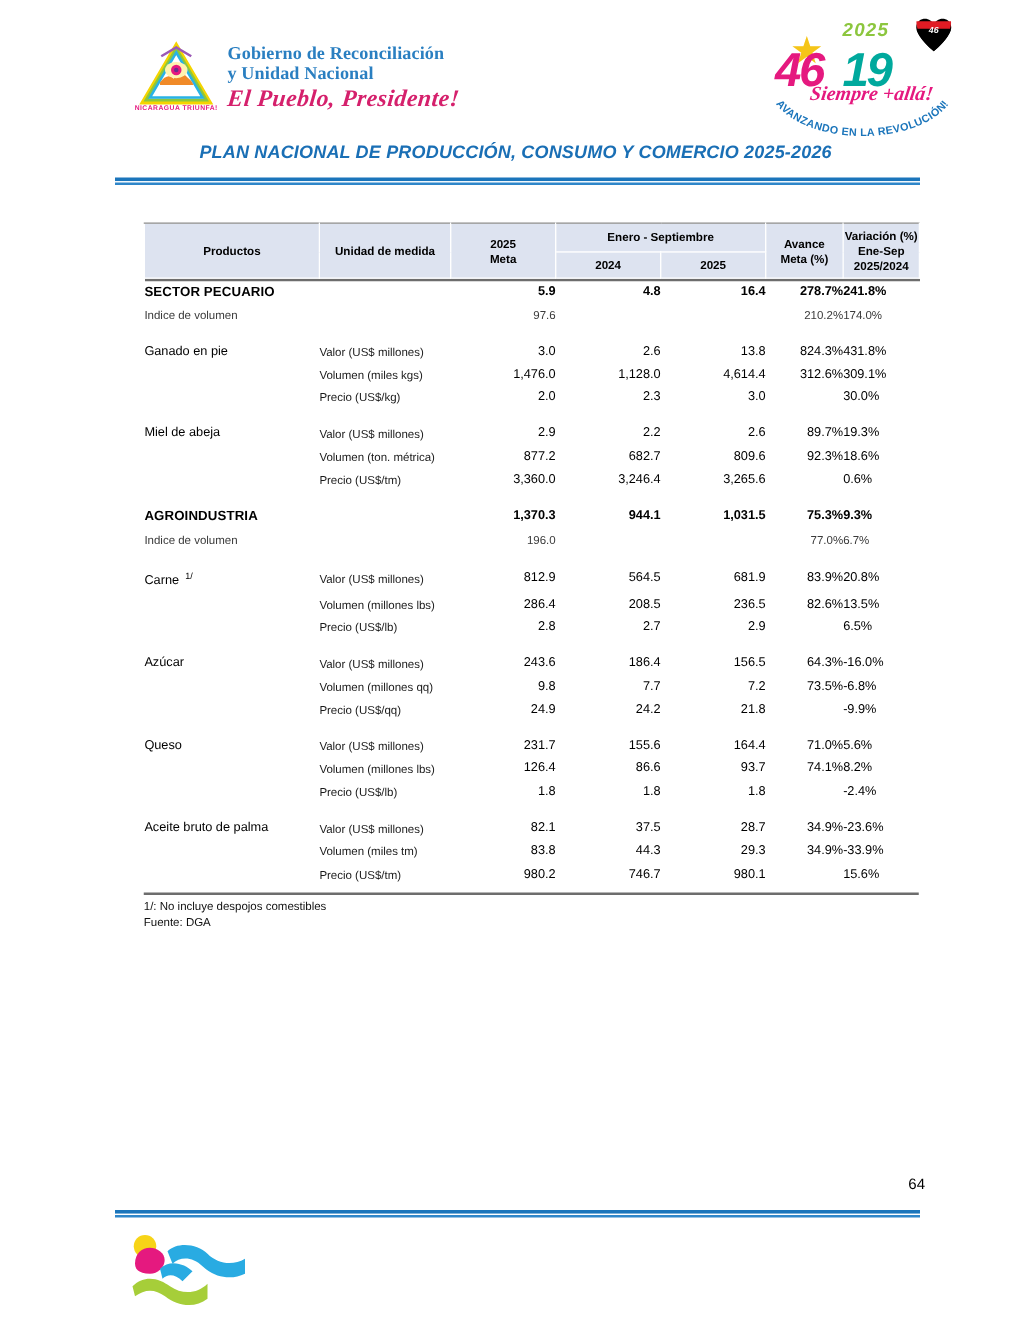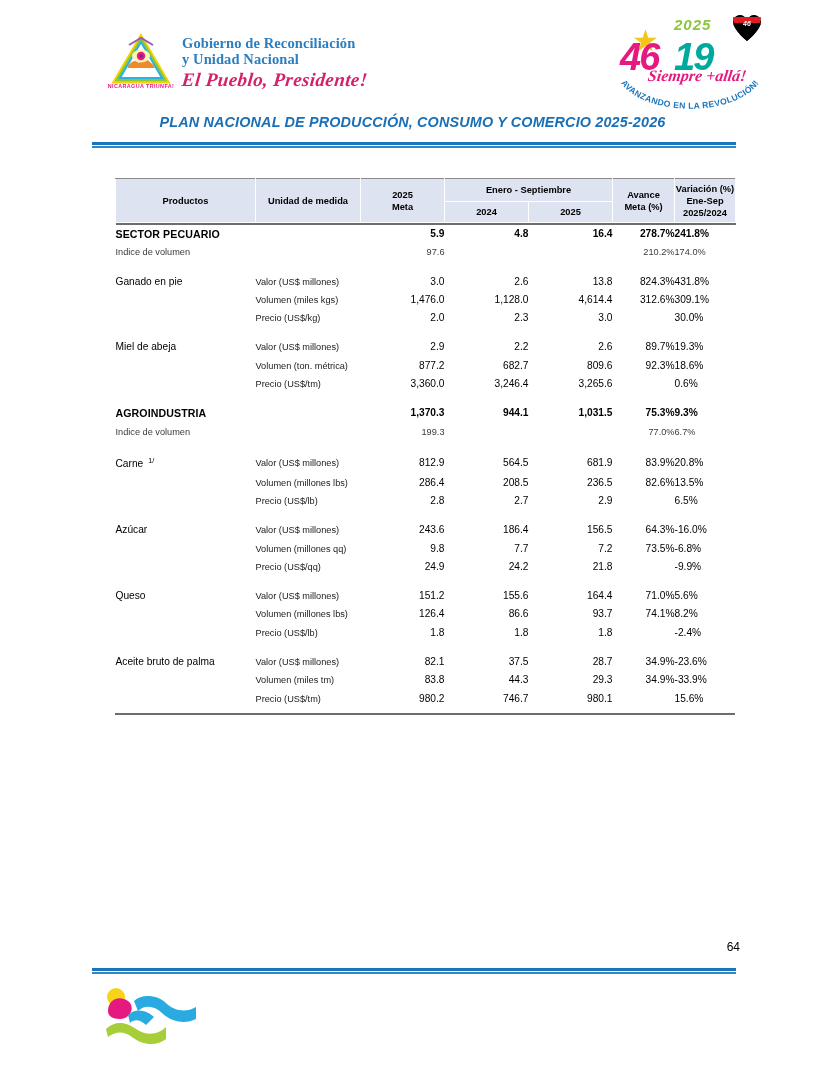--- a/index.html
+++ b/index.html
@@ -476,21 +476,21 @@
           <td class="unid"></td>
           <td class="num">1,370.3</td>
           <td class="num">944.1</td>
           <td class="num">1,031.5</td>
           <td class="num-av">75.3%</td>
           <td class="num-var">9.3%</td>
         </tr>
         <tr class="idx">
           <td class="prod">Indice de volumen</td>
           <td class="unid"></td>
-          <td class="num">199.3</td>
+          <td class="num">196.0</td>
           <td class="num"></td>
           <td class="num"></td>
           <td class="num-av">77.0%</td>
           <td class="num-var">6.7%</td>
         </tr>
         <tr class="spacer">
           <td colspan="7"></td>
         </tr>
         <tr>
           <td class="prod">Carne<sup class="fn">1/</sup></td>
@@ -548,21 +548,21 @@
           <td class="num">21.8</td>
           <td class="num-av"></td>
           <td class="num-var">-9.9%</td>
         </tr>
         <tr class="spacer">
           <td colspan="7"></td>
         </tr>
         <tr>
           <td class="prod">Queso</td>
           <td class="unid">Valor (US$ millones)</td>
-          <td class="num">151.2</td>
+          <td class="num">231.7</td>
           <td class="num">155.6</td>
           <td class="num">164.4</td>
           <td class="num-av">71.0%</td>
           <td class="num-var">5.6%</td>
         </tr>
         <tr>
           <td class="prod"></td>
           <td class="unid">Volumen (millones lbs)</td>
           <td class="num">126.4</td>
           <td class="num">86.6</td>
@@ -607,20 +607,24 @@
           <td class="num">746.7</td>
           <td class="num">980.1</td>
           <td class="num-av"></td>
           <td class="num-var">15.6%</td>
         </tr>
       </tbody>
   </table>
 
   <div class="table-bottom-rule"></div>
 
+  <div class="footnotes">
+    <div>1/: No incluye despojos comestibles</div>
+    <div>Fuente: DGA</div>
+  </div>
 </div>
 
 <div class="page-number">64</div>
 
 <div class="rule-bottom">
   <div class="rule-thick"></div>
   <div class="rule-gap"></div>
   <div class="rule-thin"></div>
 </div>
 

